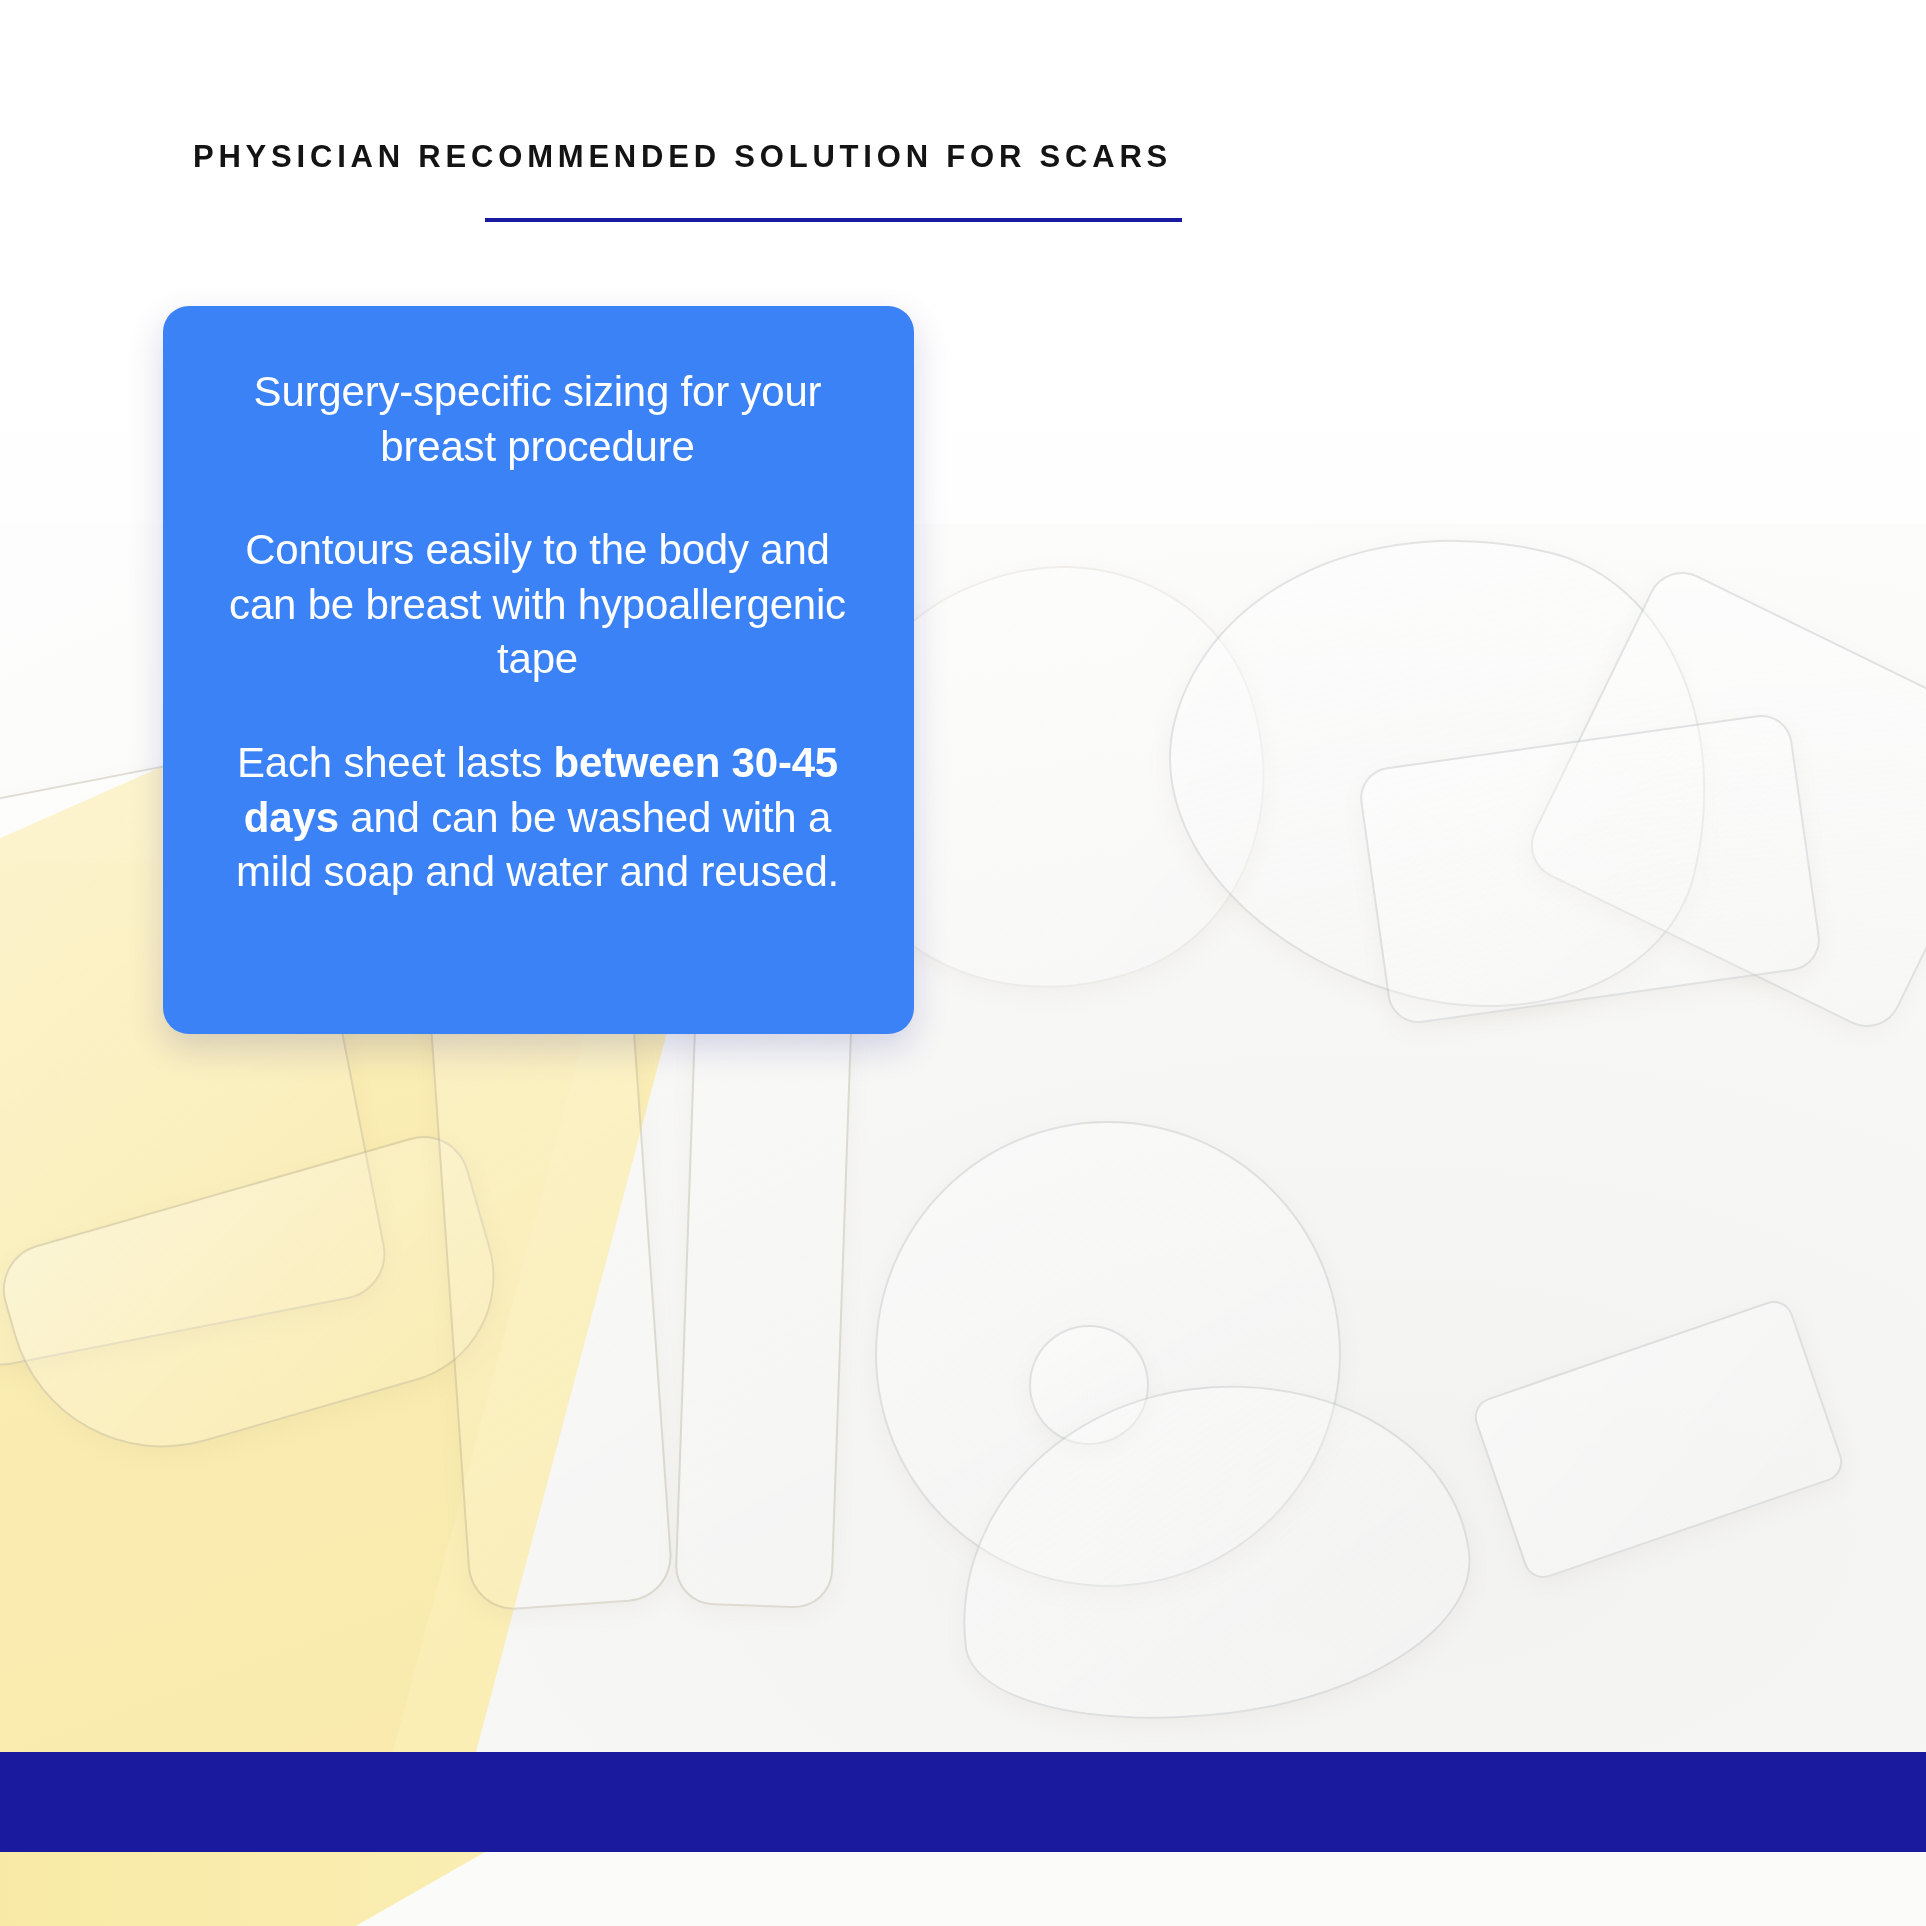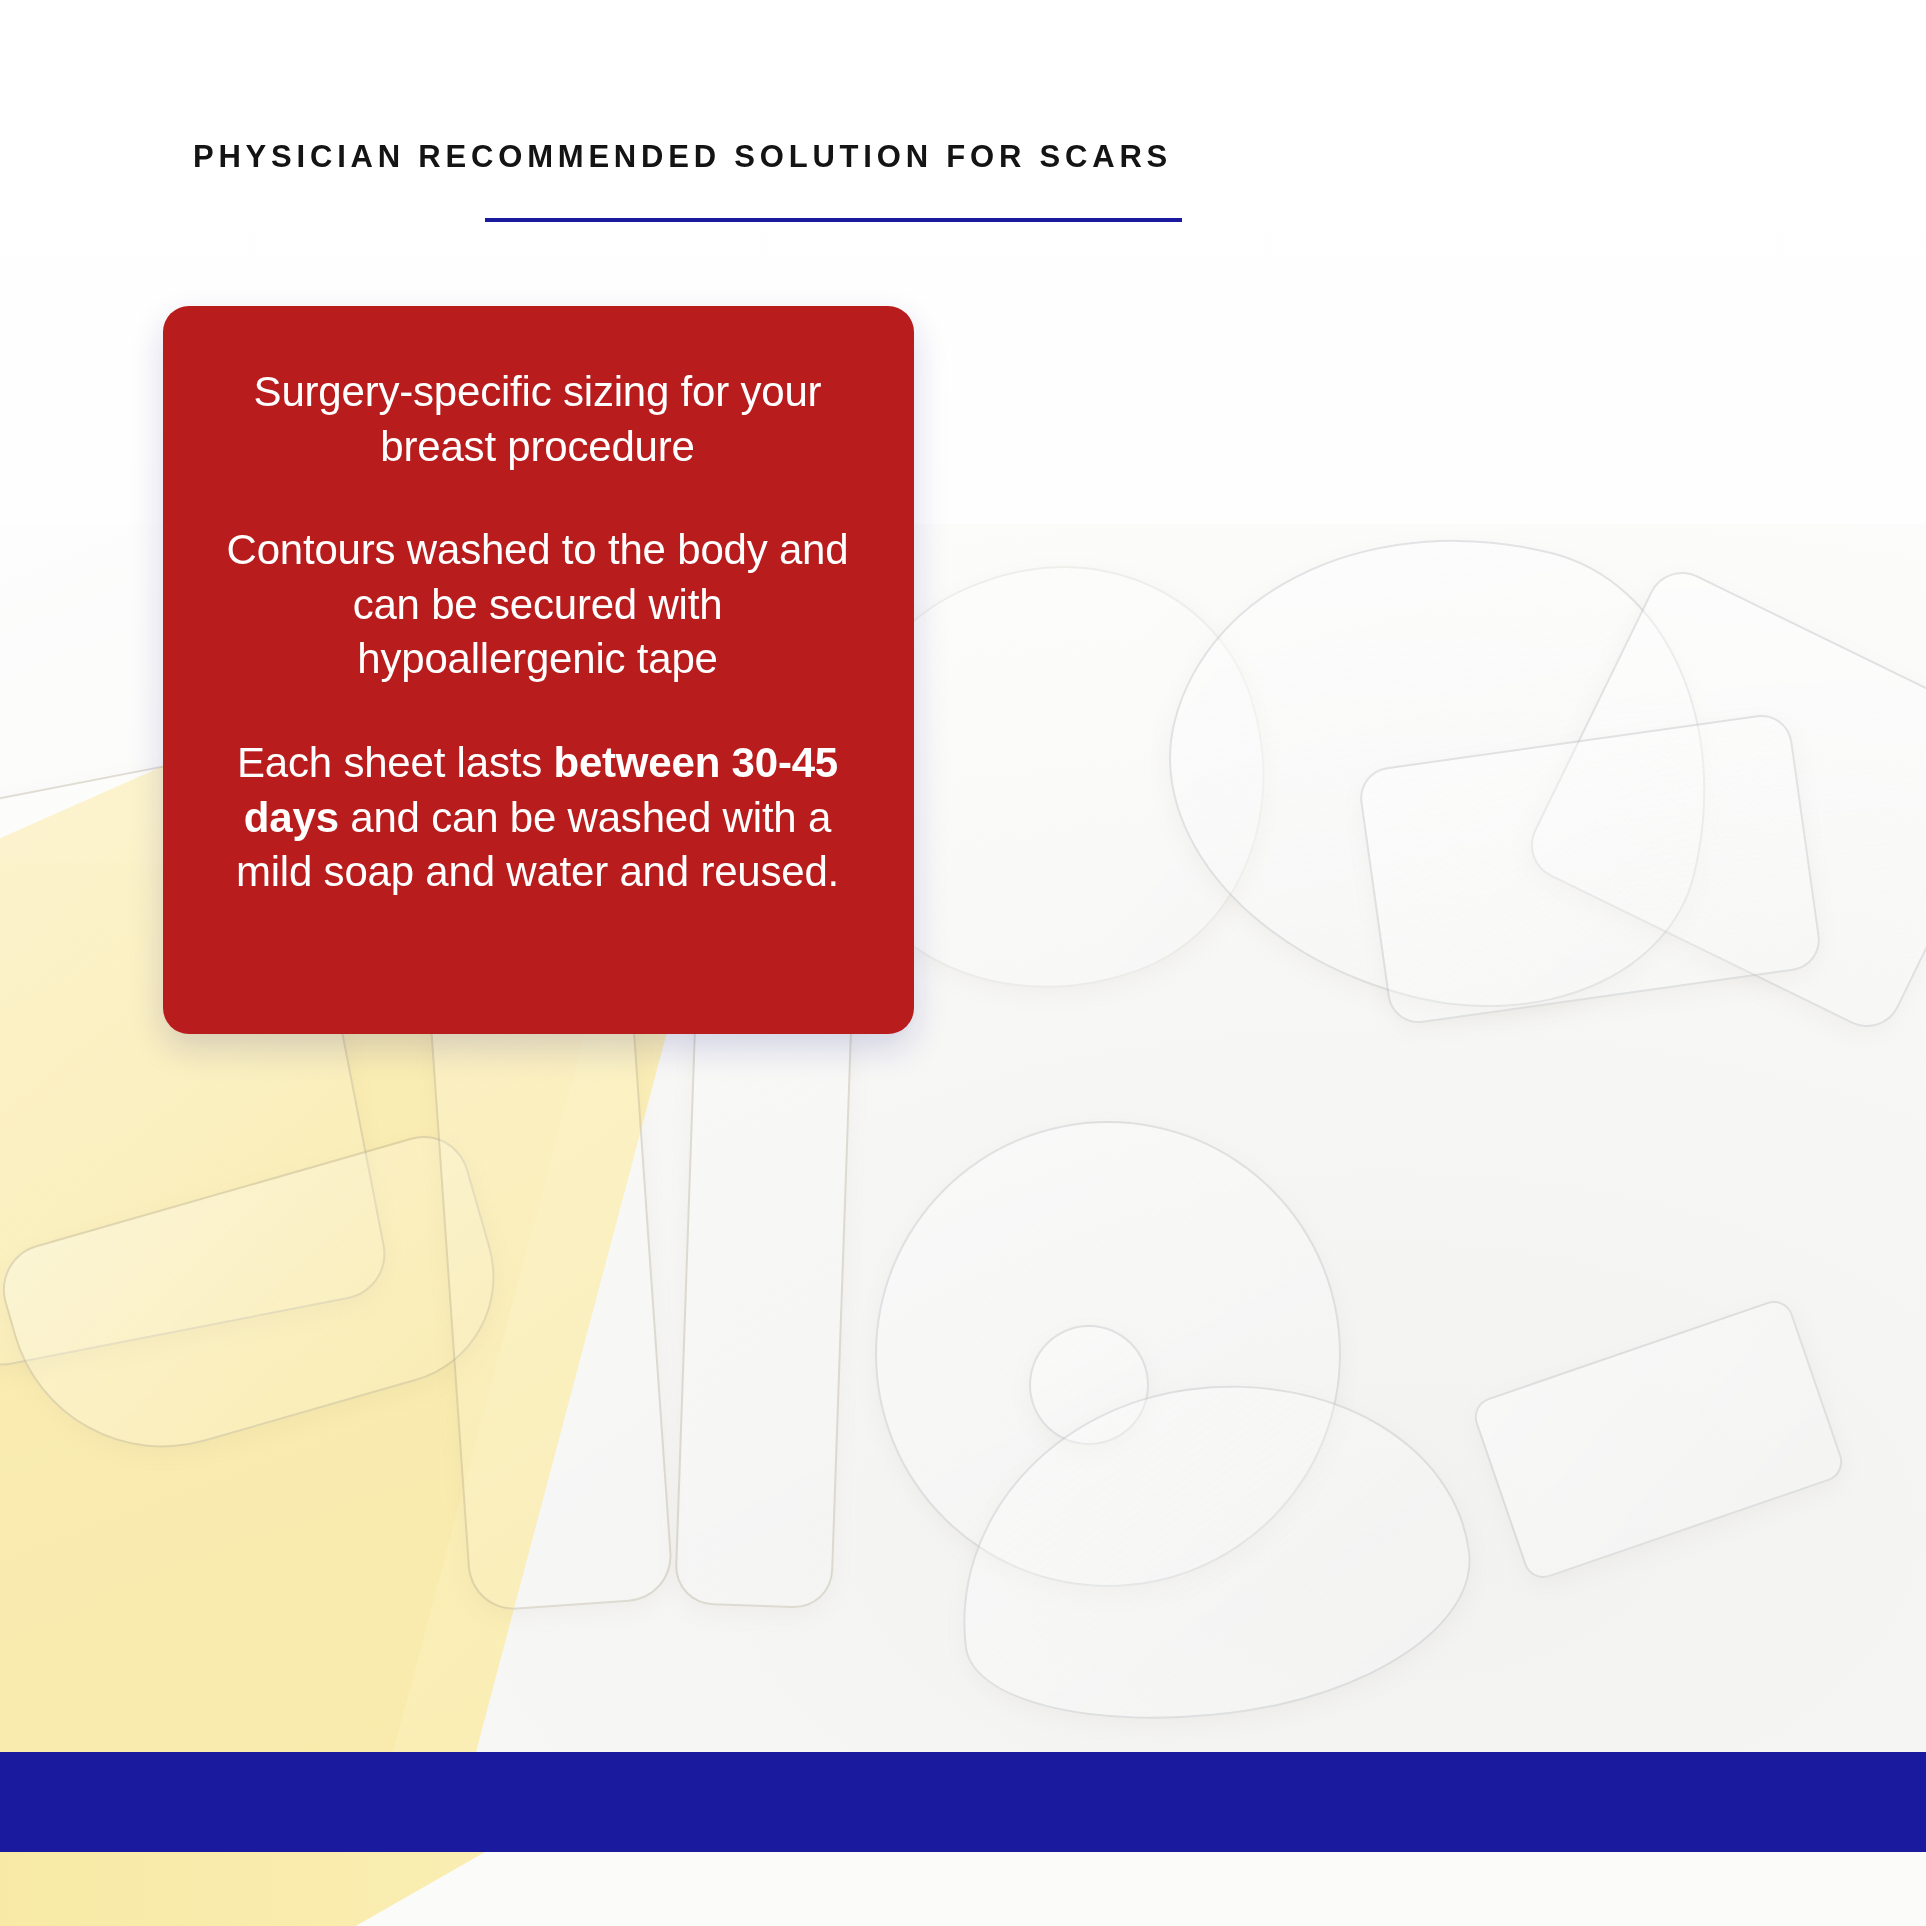--- a/index.html
+++ b/index.html
@@ -208,21 +208,21 @@
     background: #1a1a9e;
   }
 
   
   .card {
     position: absolute;
     left: 163px;
     top: 306px;
     width: 751px;
     height: 728px;
-    background: #b91c1c;
+    background: #3b82f6;
     border-radius: 26px;
     box-shadow: 0 14px 35px rgba(20,20,130,0.16);
   }
   .card-inner {
     padding: 59px 62px 0 60px;
   }
   .card p {
     margin: 0 0 49px 0;
     color: #ffffff;
     font-size: 42px;
@@ -284,21 +284,21 @@
   <div class="sheet grey sheet-rect"></div>
 
   <div class="header">
     <div class="eyebrow">PHYSICIAN RECOMMENDED SOLUTION FOR SCARS</div>
   </div>
   <div class="eyebrow-rule"></div>
 
   <div class="card">
     <div class="card-inner">
       <p>Surgery-specific sizing for your breast procedure</p>
-      <p>Contours washed to the body and can be secured with hypoallergenic tape</p>
+      <p>Contours easily to the body and can be breast with hypoallergenic tape</p>
       <p><span>Each sheet lasts </span><b>between 30-45 days</b><span> and can be washed with a mild soap and water and reused.</span></p>
     </div>
   </div>
 
   <div class="bottom-bar"></div>
   <div class="bottom-white"></div>
   <div class="bottom-white-yellow"></div>
 
 </div>
 

